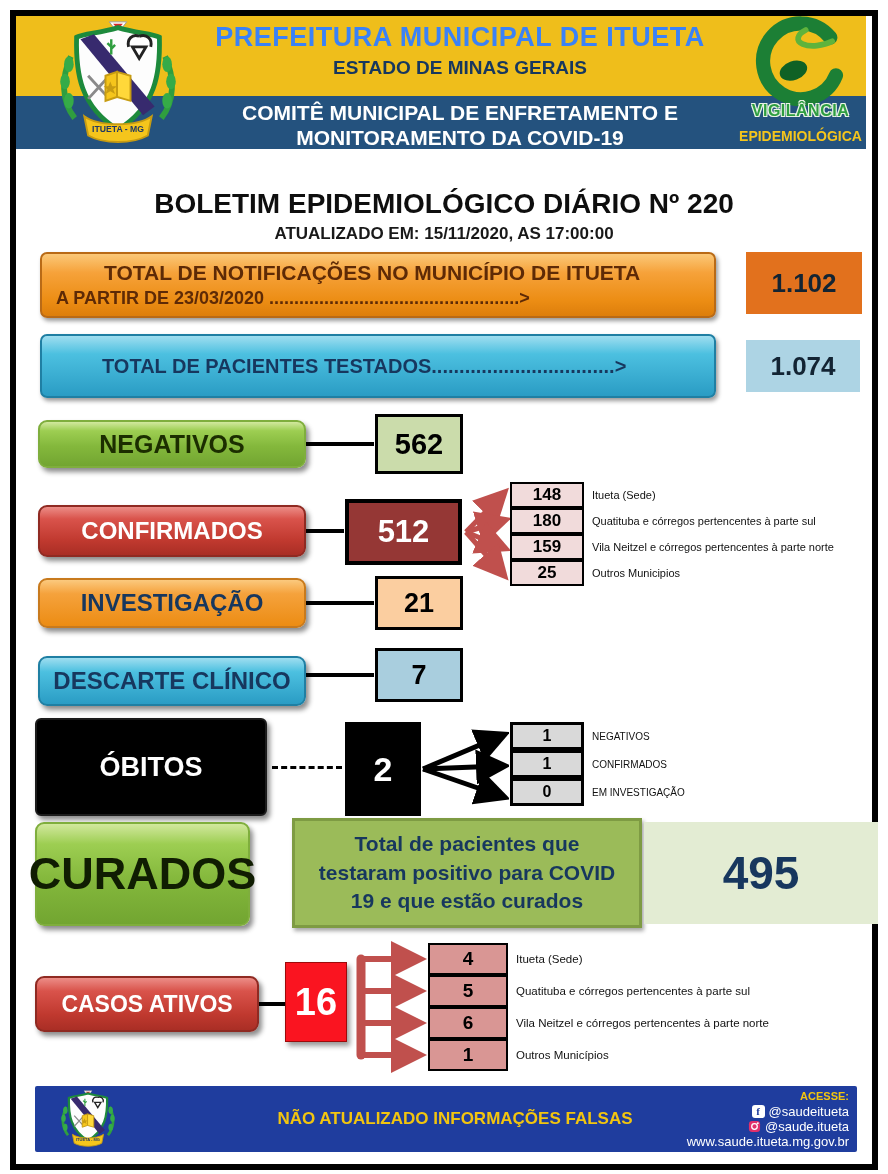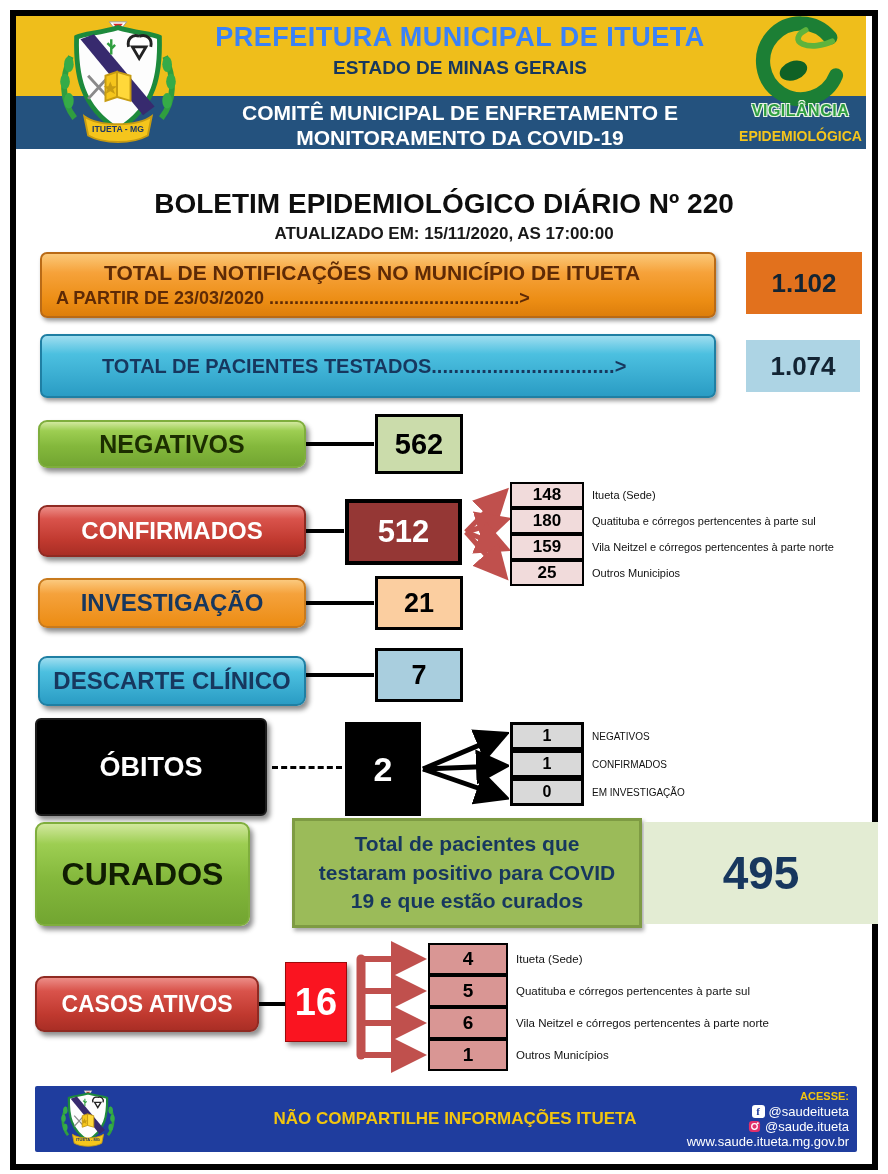--- a/index.html
+++ b/index.html
@@ -211,21 +211,21 @@
     <line x1="2" y1="49" x2="80" y2="46" stroke="#000" stroke-width="5" marker-end="url(#ba)"></line>
     <line x1="2" y1="49" x2="80" y2="76" stroke="#000" stroke-width="5" marker-end="url(#ba)"></line>
   </svg>
   <div class="abs mini" style="left:510px;top:722px;width:74px;height:28px;background:#d9d9d9;border-width:3px;font-size:16px">1</div>
   <div class="abs mini" style="left:510px;top:750px;width:74px;height:28px;background:#d9d9d9;border-width:3px;font-size:16px">1</div>
   <div class="abs mini" style="left:510px;top:778px;width:74px;height:28px;background:#d9d9d9;border-width:3px;font-size:16px">0</div>
   <div class="abs mini-label" style="left:592px;top:730px;height:12px;font-size:10px">NEGATIVOS</div>
   <div class="abs mini-label" style="left:592px;top:758px;height:12px;font-size:10px">CONFIRMADOS</div>
   <div class="abs mini-label" style="left:592px;top:786px;height:12px;font-size:10px">EM INVESTIGAÇÃO</div>
 
-  <div class="abs btn btn-green" style="left:35px;top:822px;width:215px;height:104px;font-size:32px;color:#101d02">CURADOS</div>
+  <div class="abs btn btn-green" style="left:35px;top:822px;width:215px;height:104px;font-size:45px;color:#101d02">CURADOS</div>
   <div class="abs curados-desc">Total de pacientes que testaram positivo para COVID 19 e que estão curados</div>
   <div class="abs curados-strip">495</div>
 
   <div class="abs btn btn-red" style="left:35px;top:976px;width:224px;height:56px;font-size:23px">CASOS ATIVOS</div>
   <div class="abs conn" style="left:259px;top:1002px;width:26px"></div>
   <div class="abs valbox" style="left:285px;top:962px;width:62px;height:80px;background:#fa1420;border:1px solid #9d0a0a;color:#fff;font-size:38px;box-shadow:3px 4px 5px rgba(0,0,0,.4)">16</div>
   <svg class="abs" style="left:347px;top:940px" width="84" height="136">
     <defs>
         <marker id="rb" markerWidth="6" markerHeight="6" refX="4" refY="3" orient="auto">
       <polygon points="0,0 6,3 0,6" fill="#c0504d"></polygon>
@@ -243,21 +243,21 @@
   <div class="abs mini" style="left:428px;top:1039px;width:80px;height:32px;background:#d99694;font-size:19px">1</div>
   <div class="abs mini-label" style="left:516px;top:952px;height:14px;font-size:11.5px">Itueta (Sede)</div>
   <div class="abs mini-label" style="left:516px;top:984px;height:14px;font-size:11.5px">Quatituba e córregos pertencentes à parte sul</div>
   <div class="abs mini-label" style="left:516px;top:1016px;height:14px;font-size:11.5px">Vila Neitzel e córregos pertencentes à parte norte</div>
   <div class="abs mini-label" style="left:516px;top:1048px;height:14px;font-size:11.5px">Outros Municípios</div>
 
   <div class="abs footer">
     <svg style="position:absolute;left:22px;top:3px" width="62" height="60" viewBox="0 0 130 135">
         <use href="#coat"></use>
       </svg>
-    <div class="f-msg">NÃO COMPARTILHE INFORMAÇÕES ITUETA</div>
+    <div class="f-msg">NÃO ATUALIZADO INFORMAÇÕES FALSAS</div>
     <div class="f-right">
       <div class="f-access">ACESSE:</div>
       <div class="f-row">
         <span class="fb-icon">f</span>
         <span>@saudeitueta</span>
       </div>
       <div class="f-row">
         <svg width="13" height="13" viewBox="0 0 14 14">
           <rect x="1" y="1" width="12" height="12" rx="3.5" fill="#e1306c"></rect>
           <circle cx="7" cy="7" r="3" fill="none" stroke="#fff" stroke-width="1.4"></circle>

